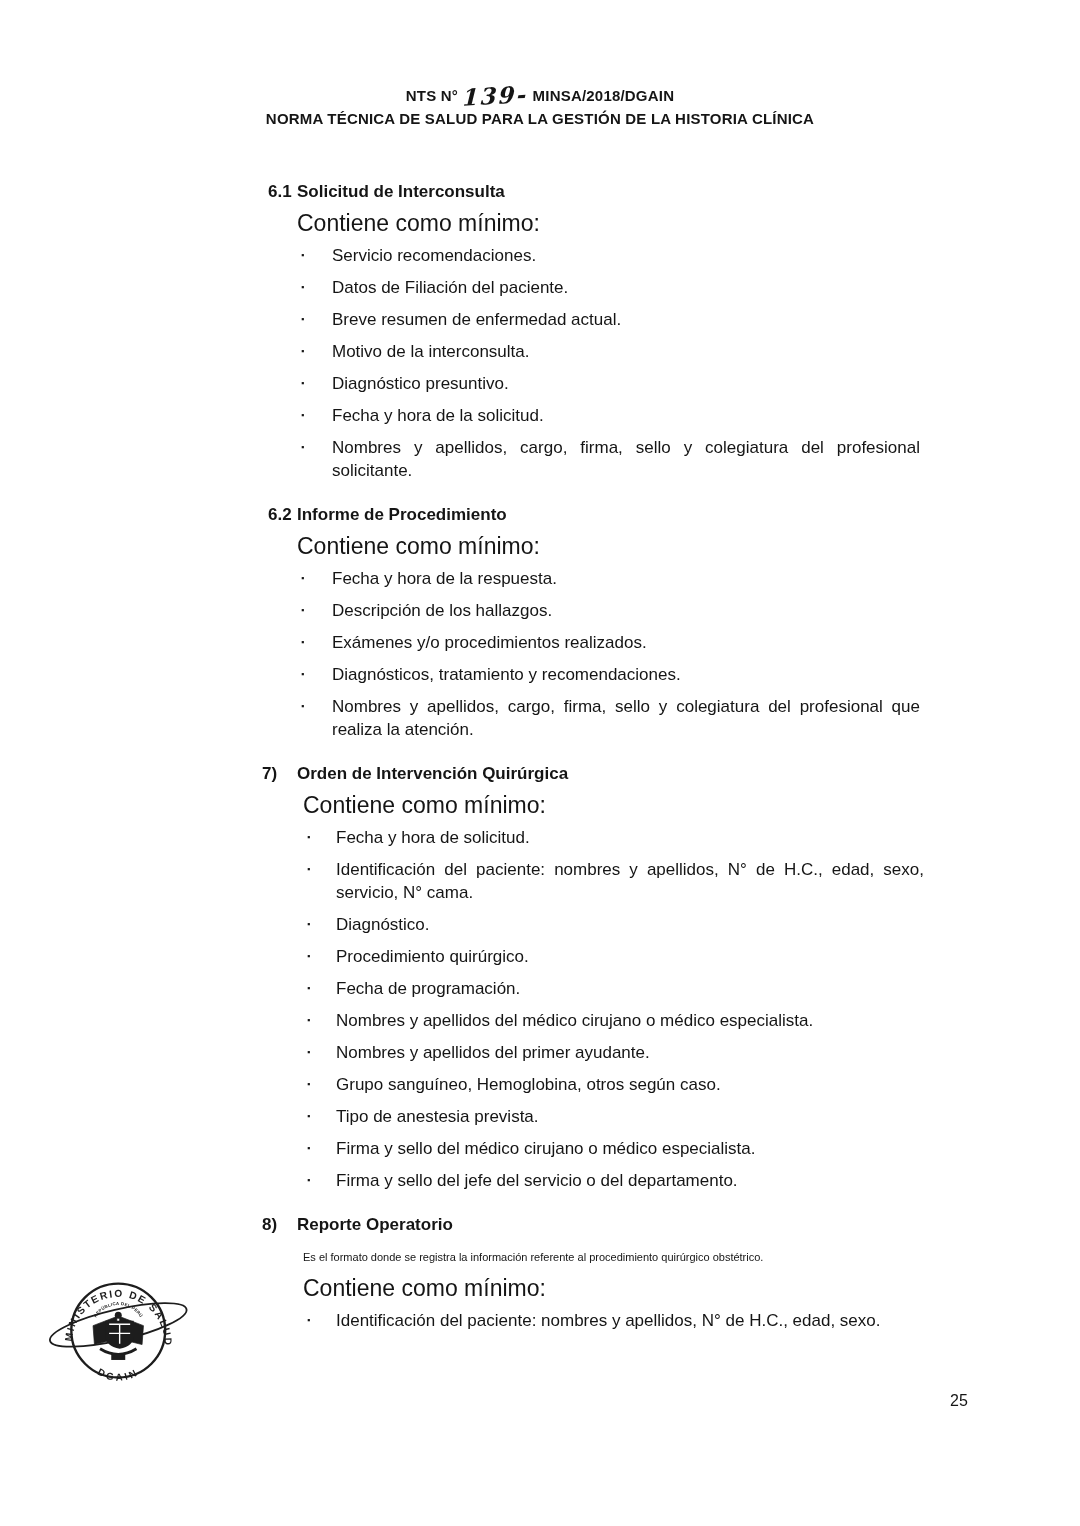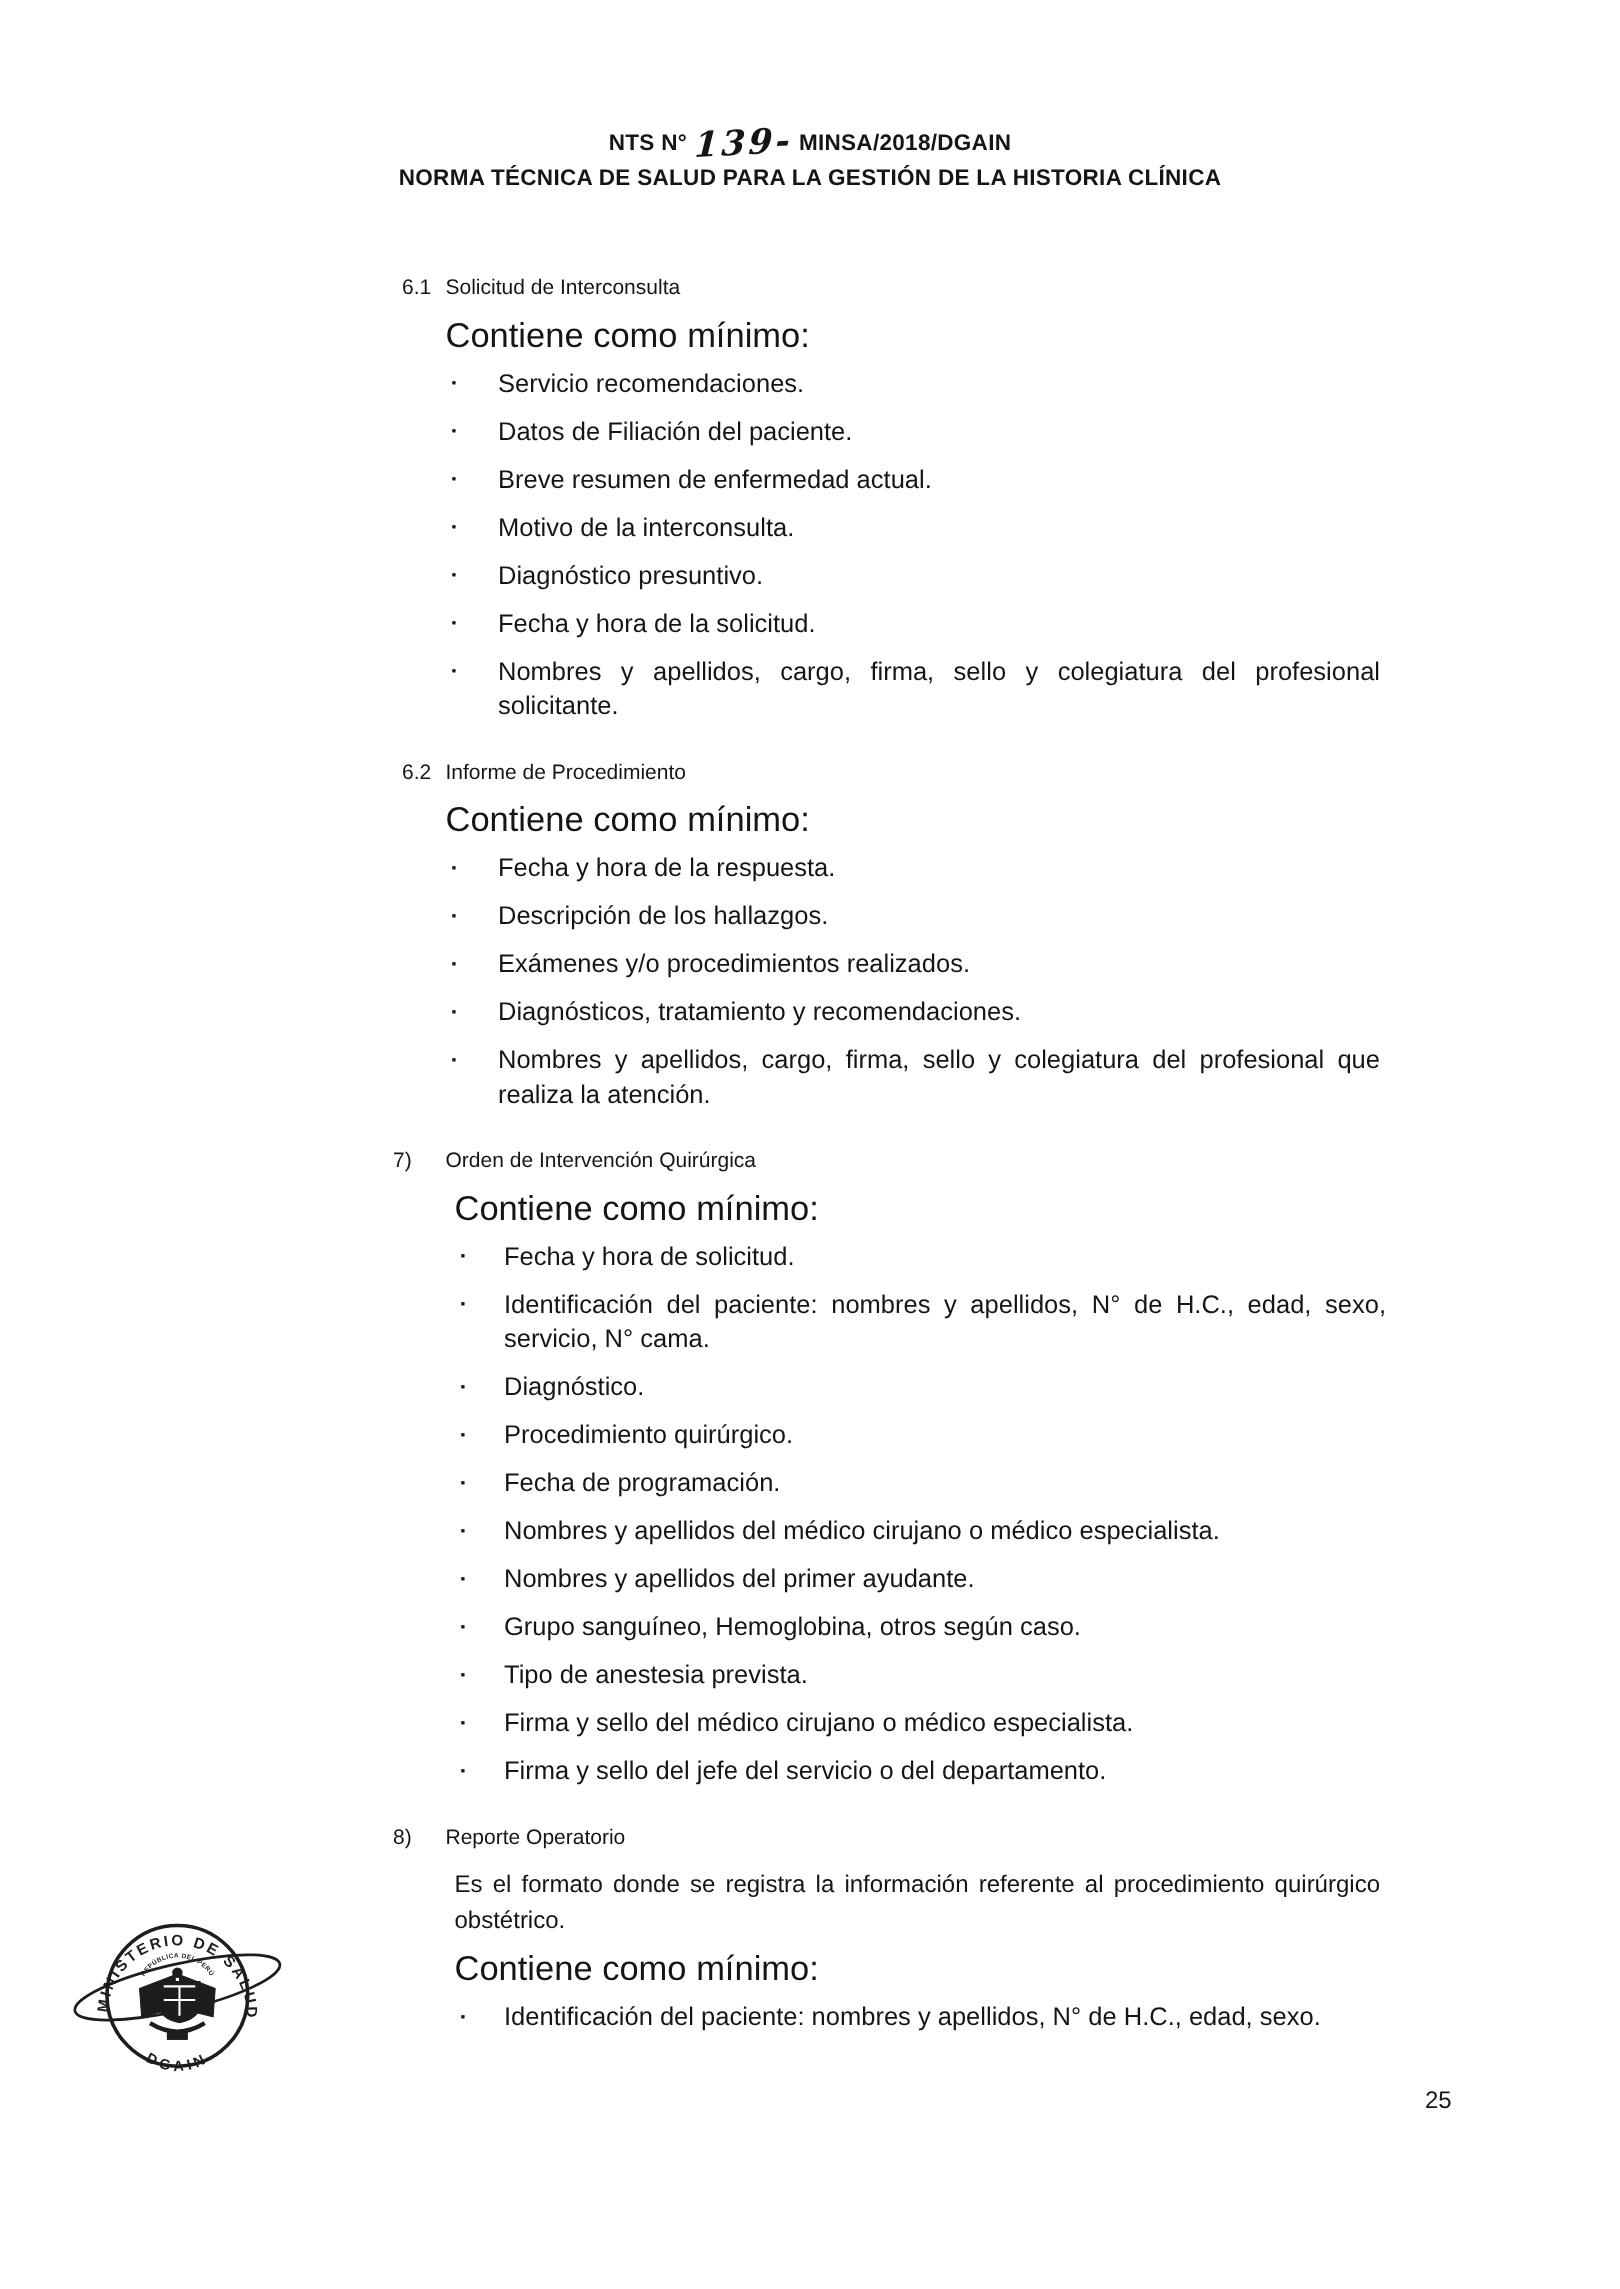--- a/index.html
+++ b/index.html
@@ -24,26 +24,26 @@
     font-style:italic;font-weight:bold;
     font-size:23px;line-height:18px;
     letter-spacing:2px;
     transform:rotate(-3deg) skewX(-6deg);
     vertical-align:-3px;
     margin:0 4px 0 5px;
   }
   
   .content{position:absolute;top:180px;left:268px;width:656px;}
   .section{margin-bottom:21px;}
-  .sec-head{display:flex;font-weight:normal;font-size:14px;line-height:23px;margin-bottom:9px;}
+  .sec-head{display:flex;font-weight:bold;font-size:17px;line-height:23px;margin-bottom:9px;}
   .sec-num{flex:0 0 29px;}
   .section.paren .sec-num{flex:0 0 35px;margin-left:-6px;}
   .sec-body{margin-left:29px;}
   .section.paren .sec-body{margin-left:35px;}
-  .para{font-size:16px;line-height:24px;text-align:justify;width:617px;margin:0 0 8px 0;}
+  .para{font-size:11px;line-height:24px;text-align:justify;width:617px;margin:0 0 8px 0;}
   .intro{font-size:23px;line-height:23px;margin:0 0 9px 0;}
   ul.bullets{list-style:none;margin:0;padding:0;}
   ul.bullets li{display:flex;margin-bottom:9px;font-size:17px;line-height:23px;}
   .sq{flex:0 0 35px;text-indent:4px;font-size:9px;line-height:23px;}
   .section.paren .sq{flex:0 0 33px;}
   .btext{width:588px;text-align:justify;}
   
   .stamp{position:absolute;left:44px;top:1266px;width:152px;height:134px;}
   
   .page-number{position:absolute;left:950px;top:1392px;font-size:16px;}

